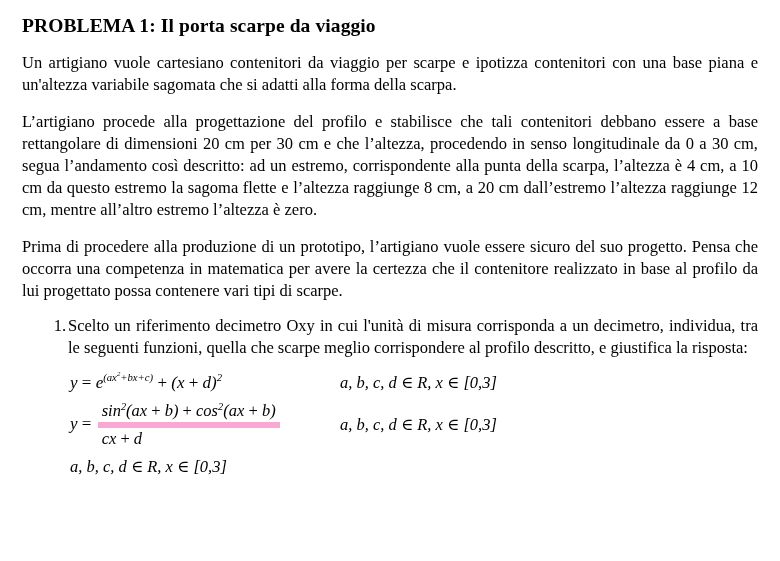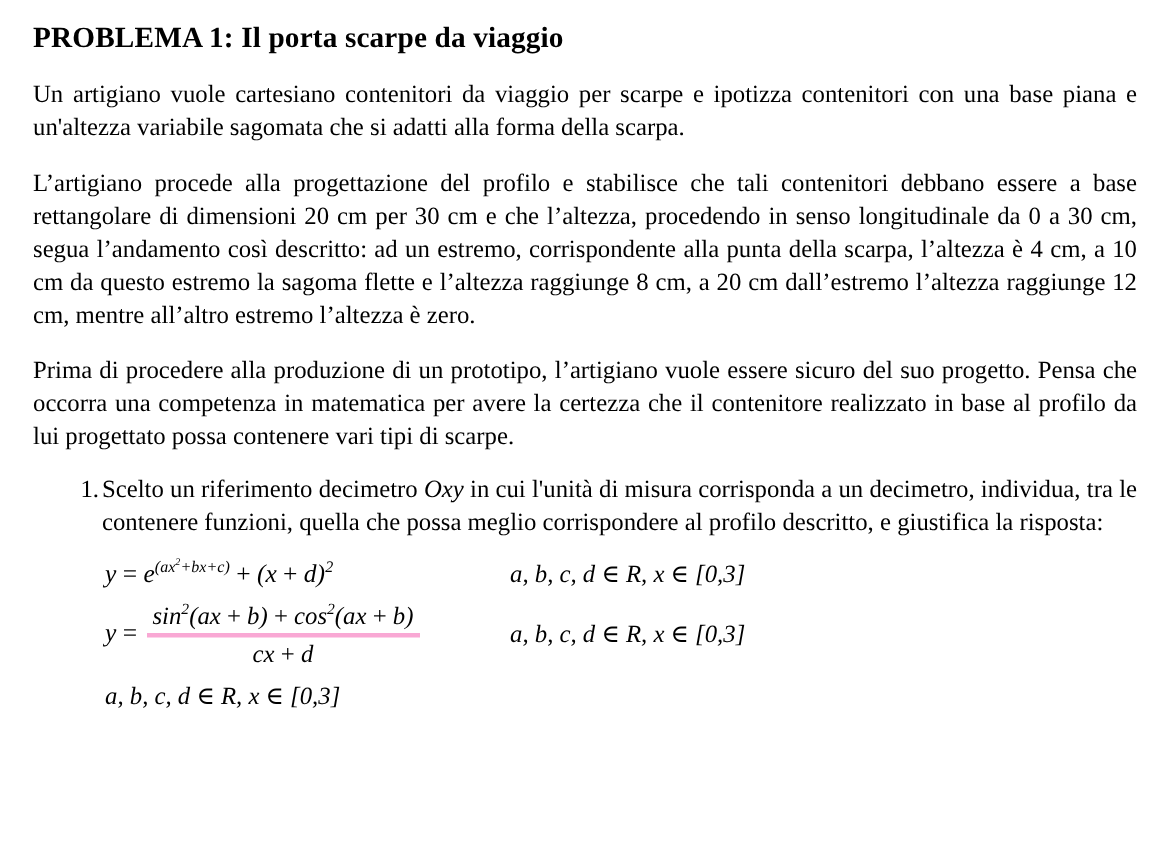--- a/index.html
+++ b/index.html
@@ -74,41 +74,41 @@
     font-style: italic;
     font-size: 17px;
     white-space: nowrap;
   }
   .formula-cond {
     font-style: italic;
     font-size: 16.5px;
     white-space: nowrap;
     text-align: right;
   }
-  .fvar { font-style: italic; }
+  .fvar { }
   .fup { font-style: normal; }
   sup.ex {
     font-size: 63%;
     vertical-align: super;
     line-height: 0;
   }
   .frac {
     display: inline-flex;
     flex-direction: column;
     vertical-align: middle;
-    text-align: center;
+    text-align: left;
     margin: 0 2px;
   }
   .frac .num {
     padding: 0 4px 1px 4px;
     font-size: 16.5px;
   }
   .frac .den {
     padding: 1px 4px 0 4px;
-    border-top: 3px solid #f9a8d4;
+    border-top: 6px solid #f9a8d4;
     font-size: 16.5px;
   }
   .nowrap { white-space: nowrap; }
 </style>
 </head>
 <body>
 
 <div class="page">
 
   <h1 class="doc-title">PROBLEMA 1: Il porta scarpe da viaggio</h1>
@@ -116,21 +116,21 @@
   <p class="para">Un artigiano vuole cartesiano contenitori da viaggio per scarpe  e ipotizza contenitori con una base piana e un'altezza variabile sagomata che si adatti alla forma della scarpa.</p>
 
   <p class="para">L’artigiano procede alla progettazione del profilo e stabilisce che tali contenitori debbano essere a base rettangolare di dimensioni 20 cm per 30 cm e che l’altezza, procedendo in senso longitudinale da 0 a 30 cm, segua l’andamento così descritto: ad un estremo, corrispondente alla punta della scarpa, l’altezza è 4 cm, a 10 cm da questo estremo la sagoma flette e l’altezza raggiunge 8 cm, a 20 cm dall’estremo l’altezza raggiunge 12 cm, mentre all’altro estremo l’altezza è zero.</p>
 
   <p class="para">Prima di procedere alla produzione di un prototipo, l’artigiano vuole essere sicuro del suo progetto. Pensa che occorra una competenza in matematica per avere la certezza che il contenitore realizzato in base al profilo da lui progettato possa contenere vari tipi di scarpe.</p>
 
 
   <ol class="qlist">
     <li>
       <span class="li-num">1.</span>
-      <span>Scelto un riferimento decimetro </span><span class="fvar">Oxy</span><span> in cui l'unità di misura corrisponda a un decimetro, individua, tra le contenere funzioni, quella che possa meglio corrispondere al profilo descritto, e giustifica la risposta:</span>
+      <span>Scelto un riferimento decimetro </span><span class="fvar">Oxy</span><span> in cui l'unità di misura corrisponda a un decimetro, individua, tra le seguenti funzioni, quella che scarpe meglio corrispondere al profilo descritto, e giustifica la risposta:</span>
     </li>
   </ol>
 
   <div class="formulas">
 
     <div class="formula-row">
       <div class="formula-eq">
         <span class="fvar">y</span> <span class="fup">=</span> <span class="fvar">e</span><sup class="ex">(<span class="fvar">ax</span><sup class="ex">2</sup>+<span class="fvar">bx</span>+<span class="fvar">c</span>)</sup> <span class="fup">+</span> (<span class="fvar">x</span> <span class="fup">+</span> <span class="fvar">d</span>)<sup class="ex">2</sup>
       </div>
       <div class="formula-cond">a, b, c, d ∈ R, x ∈ [0,3]</div>

